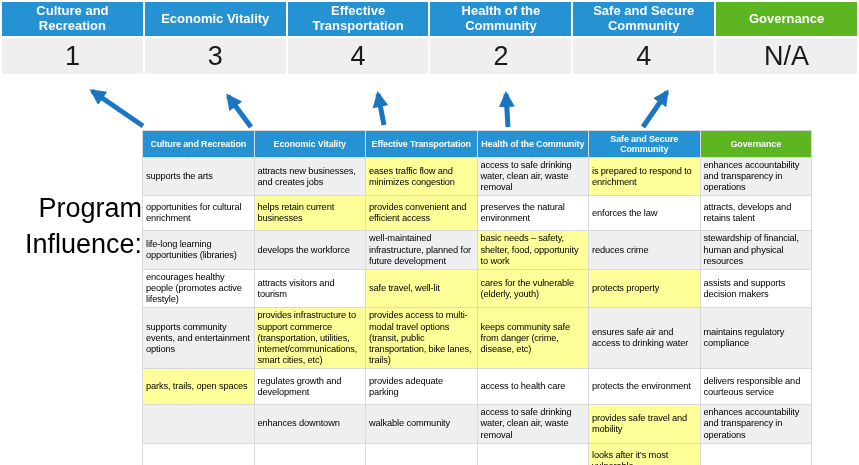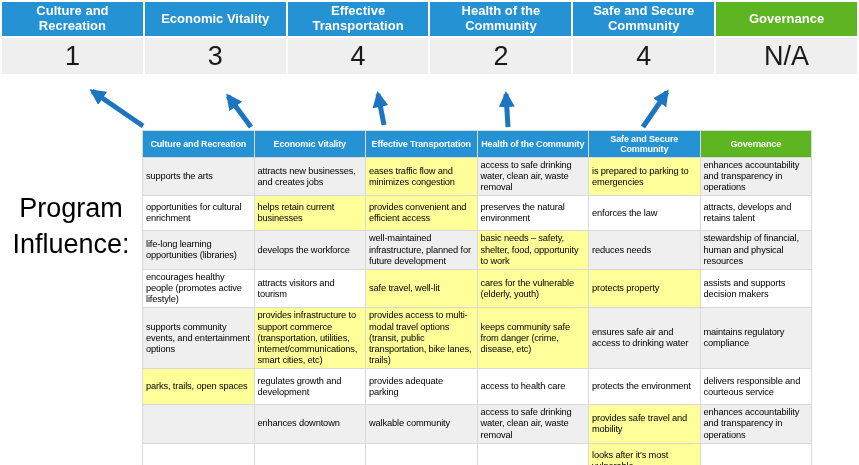--- a/index.html
+++ b/index.html
@@ -24,21 +24,21 @@
   .bcell.green{background:#5CB521;}
   .scell{
     background:#EFEFEF;display:flex;align-items:center;justify-content:center;
     color:#1a1a1a;font-size:27px;font-weight:400;
   }
   
   .arrows{position:absolute;left:0;top:0;pointer-events:none;}
   
   .title{
     position:absolute;left:0;top:191px;width:142px;
-    text-align:center;color:#000;font-size:27px;line-height:1.32;
+    text-align:right;color:#000;font-size:27px;line-height:1.32;
   }
   
   #matrix{
     position:absolute;left:142px;top:130px;width:670px;
     border-collapse:collapse;table-layout:fixed;
   }
   #matrix th{
     background:#2492D3;color:#fff;font-weight:bold;font-size:9px;
     letter-spacing:-0.15px;line-height:1.15;text-align:center;
     padding:2px 1px;border:1px solid #D9D9D9;height:22px;
@@ -107,37 +107,37 @@
         <th>Safe and Secure Community</th>
         <th class="green">Governance</th>
       </tr>
   </thead>
   <tbody>
       <tr>
         <td>supports the arts</td>
         <td>attracts new businesses, and creates jobs</td>
         <td class="hl">eases traffic flow and minimizes congestion</td>
         <td>access to safe drinking water, clean air, waste removal</td>
-        <td class="hl">is prepared to parking to emergencies</td>
+        <td class="hl">is prepared to respond to enrichment</td>
         <td>enhances accountability and transparency in operations</td>
       </tr>
       <tr>
         <td>opportunities for cultural enrichment</td>
         <td class="hl">helps retain current businesses</td>
         <td class="hl">provides convenient and efficient access</td>
         <td>preserves the natural environment</td>
         <td>enforces the law</td>
         <td>attracts, develops and retains talent</td>
       </tr>
       <tr>
         <td>life-long learning opportunities (libraries)</td>
         <td>develops the workforce</td>
         <td>well-maintained infrastructure, planned for future development</td>
         <td class="hl">basic needs – safety, shelter, food, opportunity to work</td>
-        <td>reduces needs</td>
+        <td>reduces crime</td>
         <td>stewardship of financial, human and physical resources</td>
       </tr>
       <tr>
         <td>encourages healthy people (promotes active lifestyle)</td>
         <td>attracts visitors and tourism</td>
         <td class="hl">safe travel, well-lit</td>
         <td class="hl">cares for the vulnerable (elderly, youth)</td>
         <td class="hl">protects property</td>
         <td>assists and supports decision makers</td>
       </tr>

